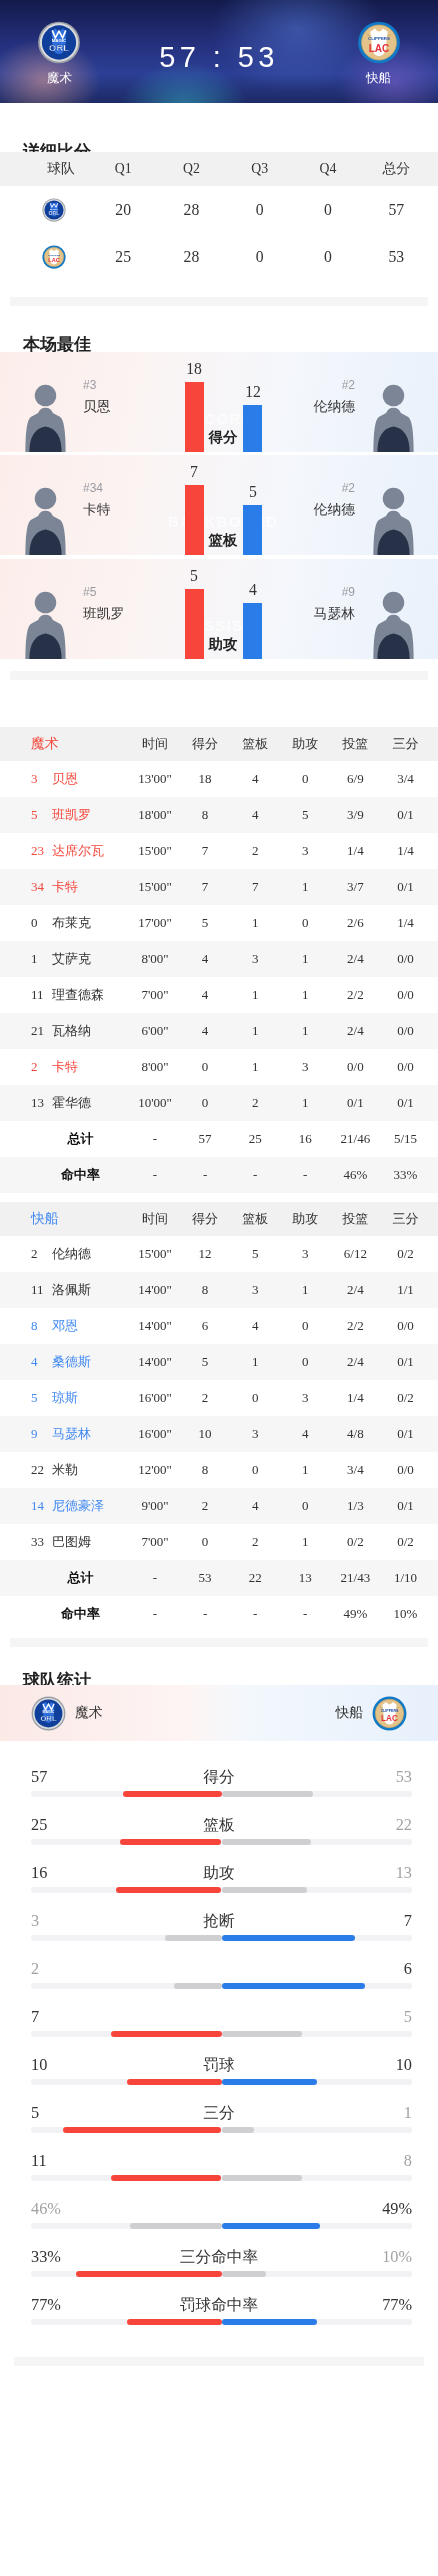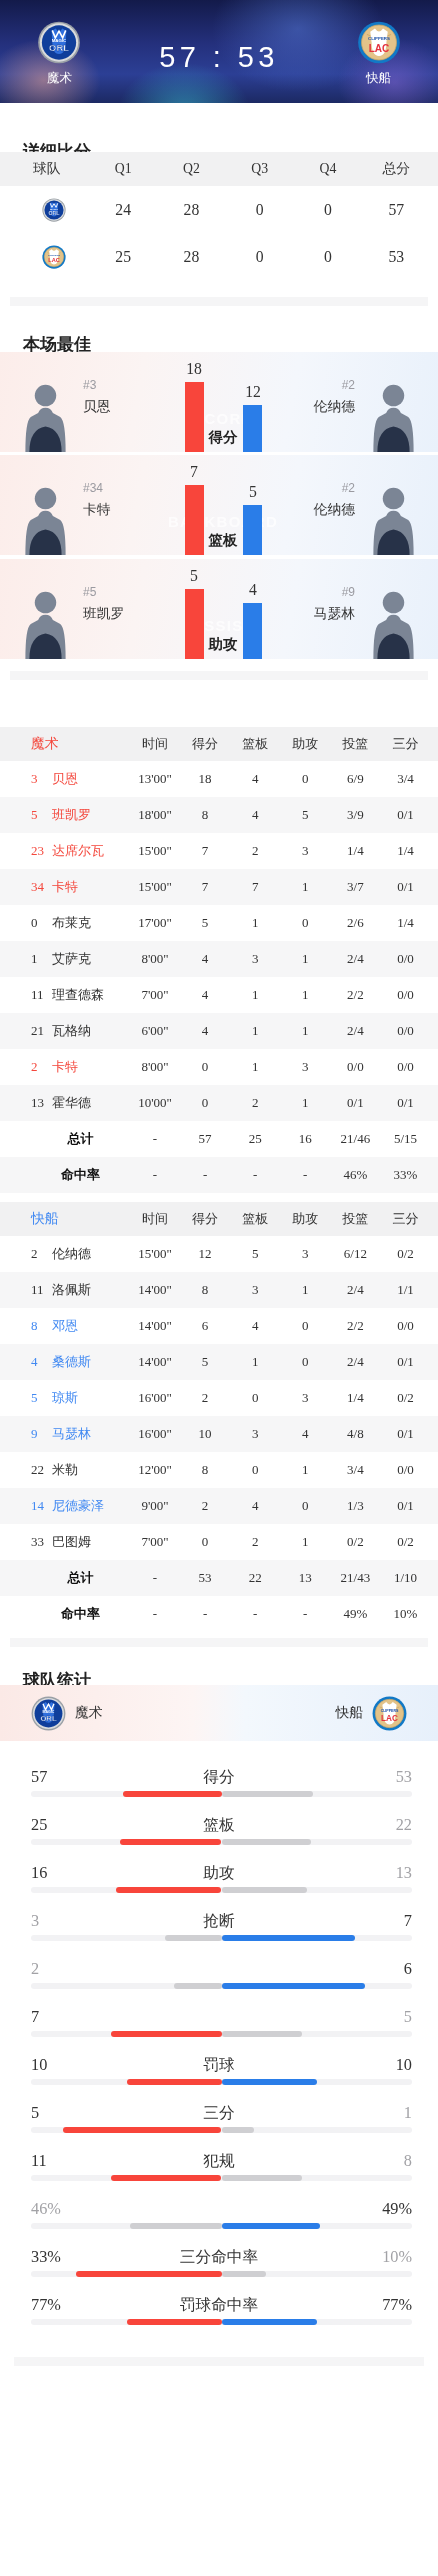--- a/index.html
+++ b/index.html
@@ -26,21 +26,21 @@
   .sec-title{position:absolute;left:23px;font-size:17px;color:#222;line-height:19px;}
   .divider{position:absolute;left:10px;right:10px;height:8.8px;background:#f5f5f6;}
 
   
   .q-head,.q-row{display:grid;grid-template-columns:56px repeat(5,1fr);
     align-items:center;padding:0 7.5px 0 33px;}
   .q-head{position:absolute;left:0;right:0;top:152px;height:34px;background:#f1f1f2;
     font-size:13.8px;color:#333;}
   .q-rows{position:absolute;left:0;right:0;top:186px;}
   .q-row{height:47px;font-size:15.7px;color:#333;}
-  .qc{text-align:center;} .qc.first{text-align:left;}
+  .qc{text-align:center;} .qc.first{text-align:center;}
   .q-logo{width:24px;height:24px;margin-left:8.8px;display:block;}
 
   
   .bp-card{position:absolute;left:0;width:438px;height:100px;
     background:linear-gradient(100deg,#fcedea 0%,#fbf4f3 32%,#f4f7fc 66%,#e9f1fb 100%);}
   .bp-photo{position:absolute;bottom:0;width:55px;height:74px;}
   .bp-photo.l{left:17.5px;} .bp-photo.r{right:17.5px;}
   .bp-num{position:absolute;top:26px;font-size:12px;color:#9a9aa0;}
   .bp-name{position:absolute;top:46px;font-size:13.8px;color:#333;}
   .bp-num.l,.bp-name.l{left:83px;}
@@ -143,21 +143,21 @@
       <div class="qc">Q4</div>
       <div class="qc">总分</div>
     </div>
   <div class="q-rows serif" id="q-rows">
       <div class="q-row">
         <div class="qc first">
           <svg class="q-logo" viewBox="0 0 38 38" width="24" height="24">
             <use href="#logo-magic" xlink:href="#logo-magic"></use>
           </svg>
         </div>
-        <div class="qc">24</div>
+        <div class="qc">20</div>
         <div class="qc">28</div>
         <div class="qc">0</div>
         <div class="qc">0</div>
         <div class="qc">57</div>
       </div>
       <div class="q-row">
         <div class="qc first">
           <svg class="q-logo" viewBox="0 0 38 38" width="24" height="24">
             <use href="#logo-lac" xlink:href="#logo-lac"></use>
           </svg>
@@ -550,21 +550,20 @@
       <div class="t-row">
     <div class="t-val l win">5</div>
     <div class="t-label">三分</div>
     <div class="t-val r lose">1</div>
     <div class="t-track"></div>
     <div class="t-fill" style="left:63px;width:158px;background:#f8453b"></div>
     <div class="t-fill" style="left:222px;width:32px;background:#cfcfd2"></div>
       </div>
       <div class="t-row">
     <div class="t-val l win">11</div>
-    <div class="t-label">犯规</div>
     <div class="t-val r lose">8</div>
     <div class="t-track"></div>
     <div class="t-fill" style="left:111px;width:110px;background:#f8453b"></div>
     <div class="t-fill" style="left:222px;width:80px;background:#cfcfd2"></div>
       </div>
       <div class="t-row">
     <div class="t-val l lose">46%</div>
     <div class="t-val r win">49%</div>
     <div class="t-track"></div>
     <div class="t-fill" style="left:130px;width:92px;background:#cfcfd2"></div>

